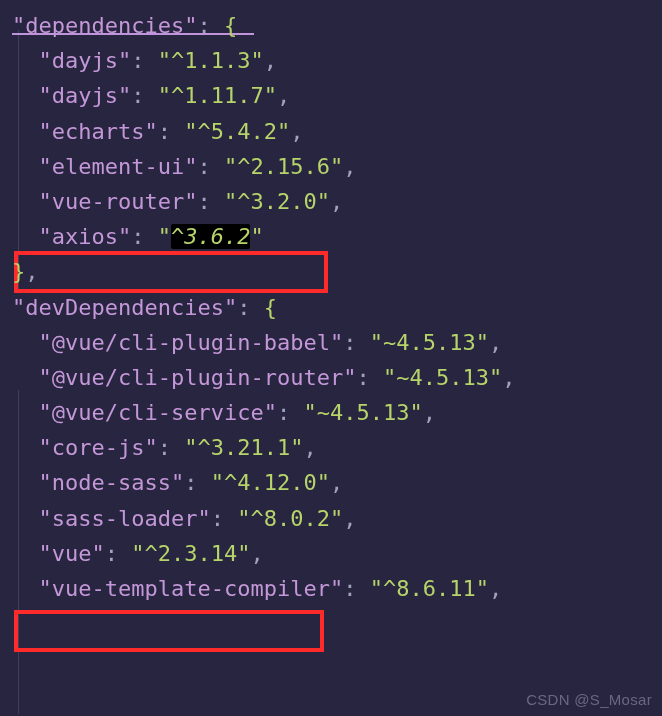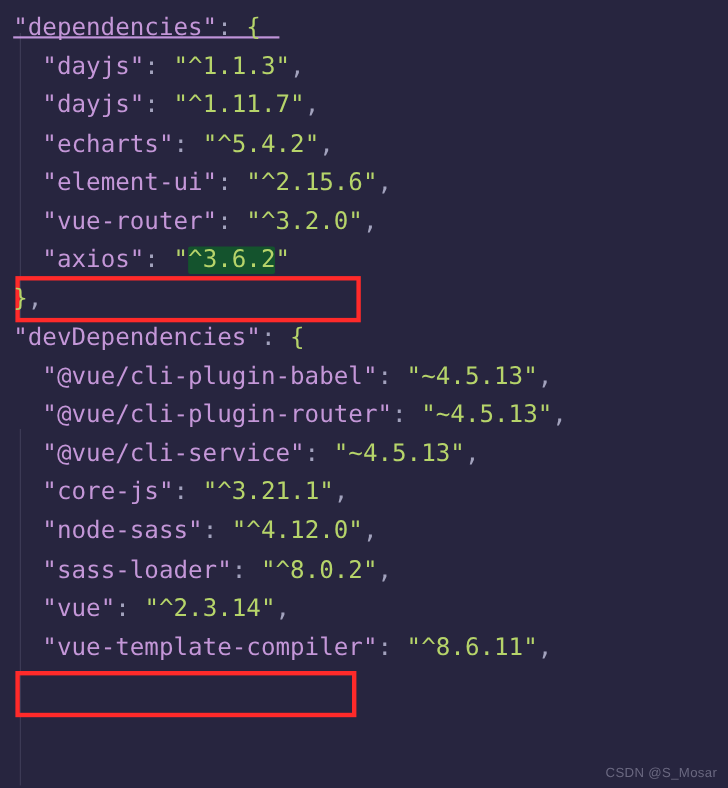--- a/index.html
+++ b/index.html
@@ -33,28 +33,29 @@
     height: 2px;
     background: #c094da;
     top: 33px;
   }
   .redbox {
     position: absolute;
     border: 4px solid #ff2a2a;
     pointer-events: none;
   }
   .sel-highlight {
-    background: #14532d;
+    background: #000000;
     border-radius: 2px;
+    font-style: italic;
   }
   .watermark {
     position: absolute;
     bottom: 4px;
     right: 10px;
-    font-size: 12px;
+    font-size: 15px;
     color: #6a6880;
     font-family: sans-serif;
     letter-spacing: 0.3px;
   }
 </style>
 </head>
 <body>
 
 <div class="guide g1"></div>
 <div class="guide g2"></div>

